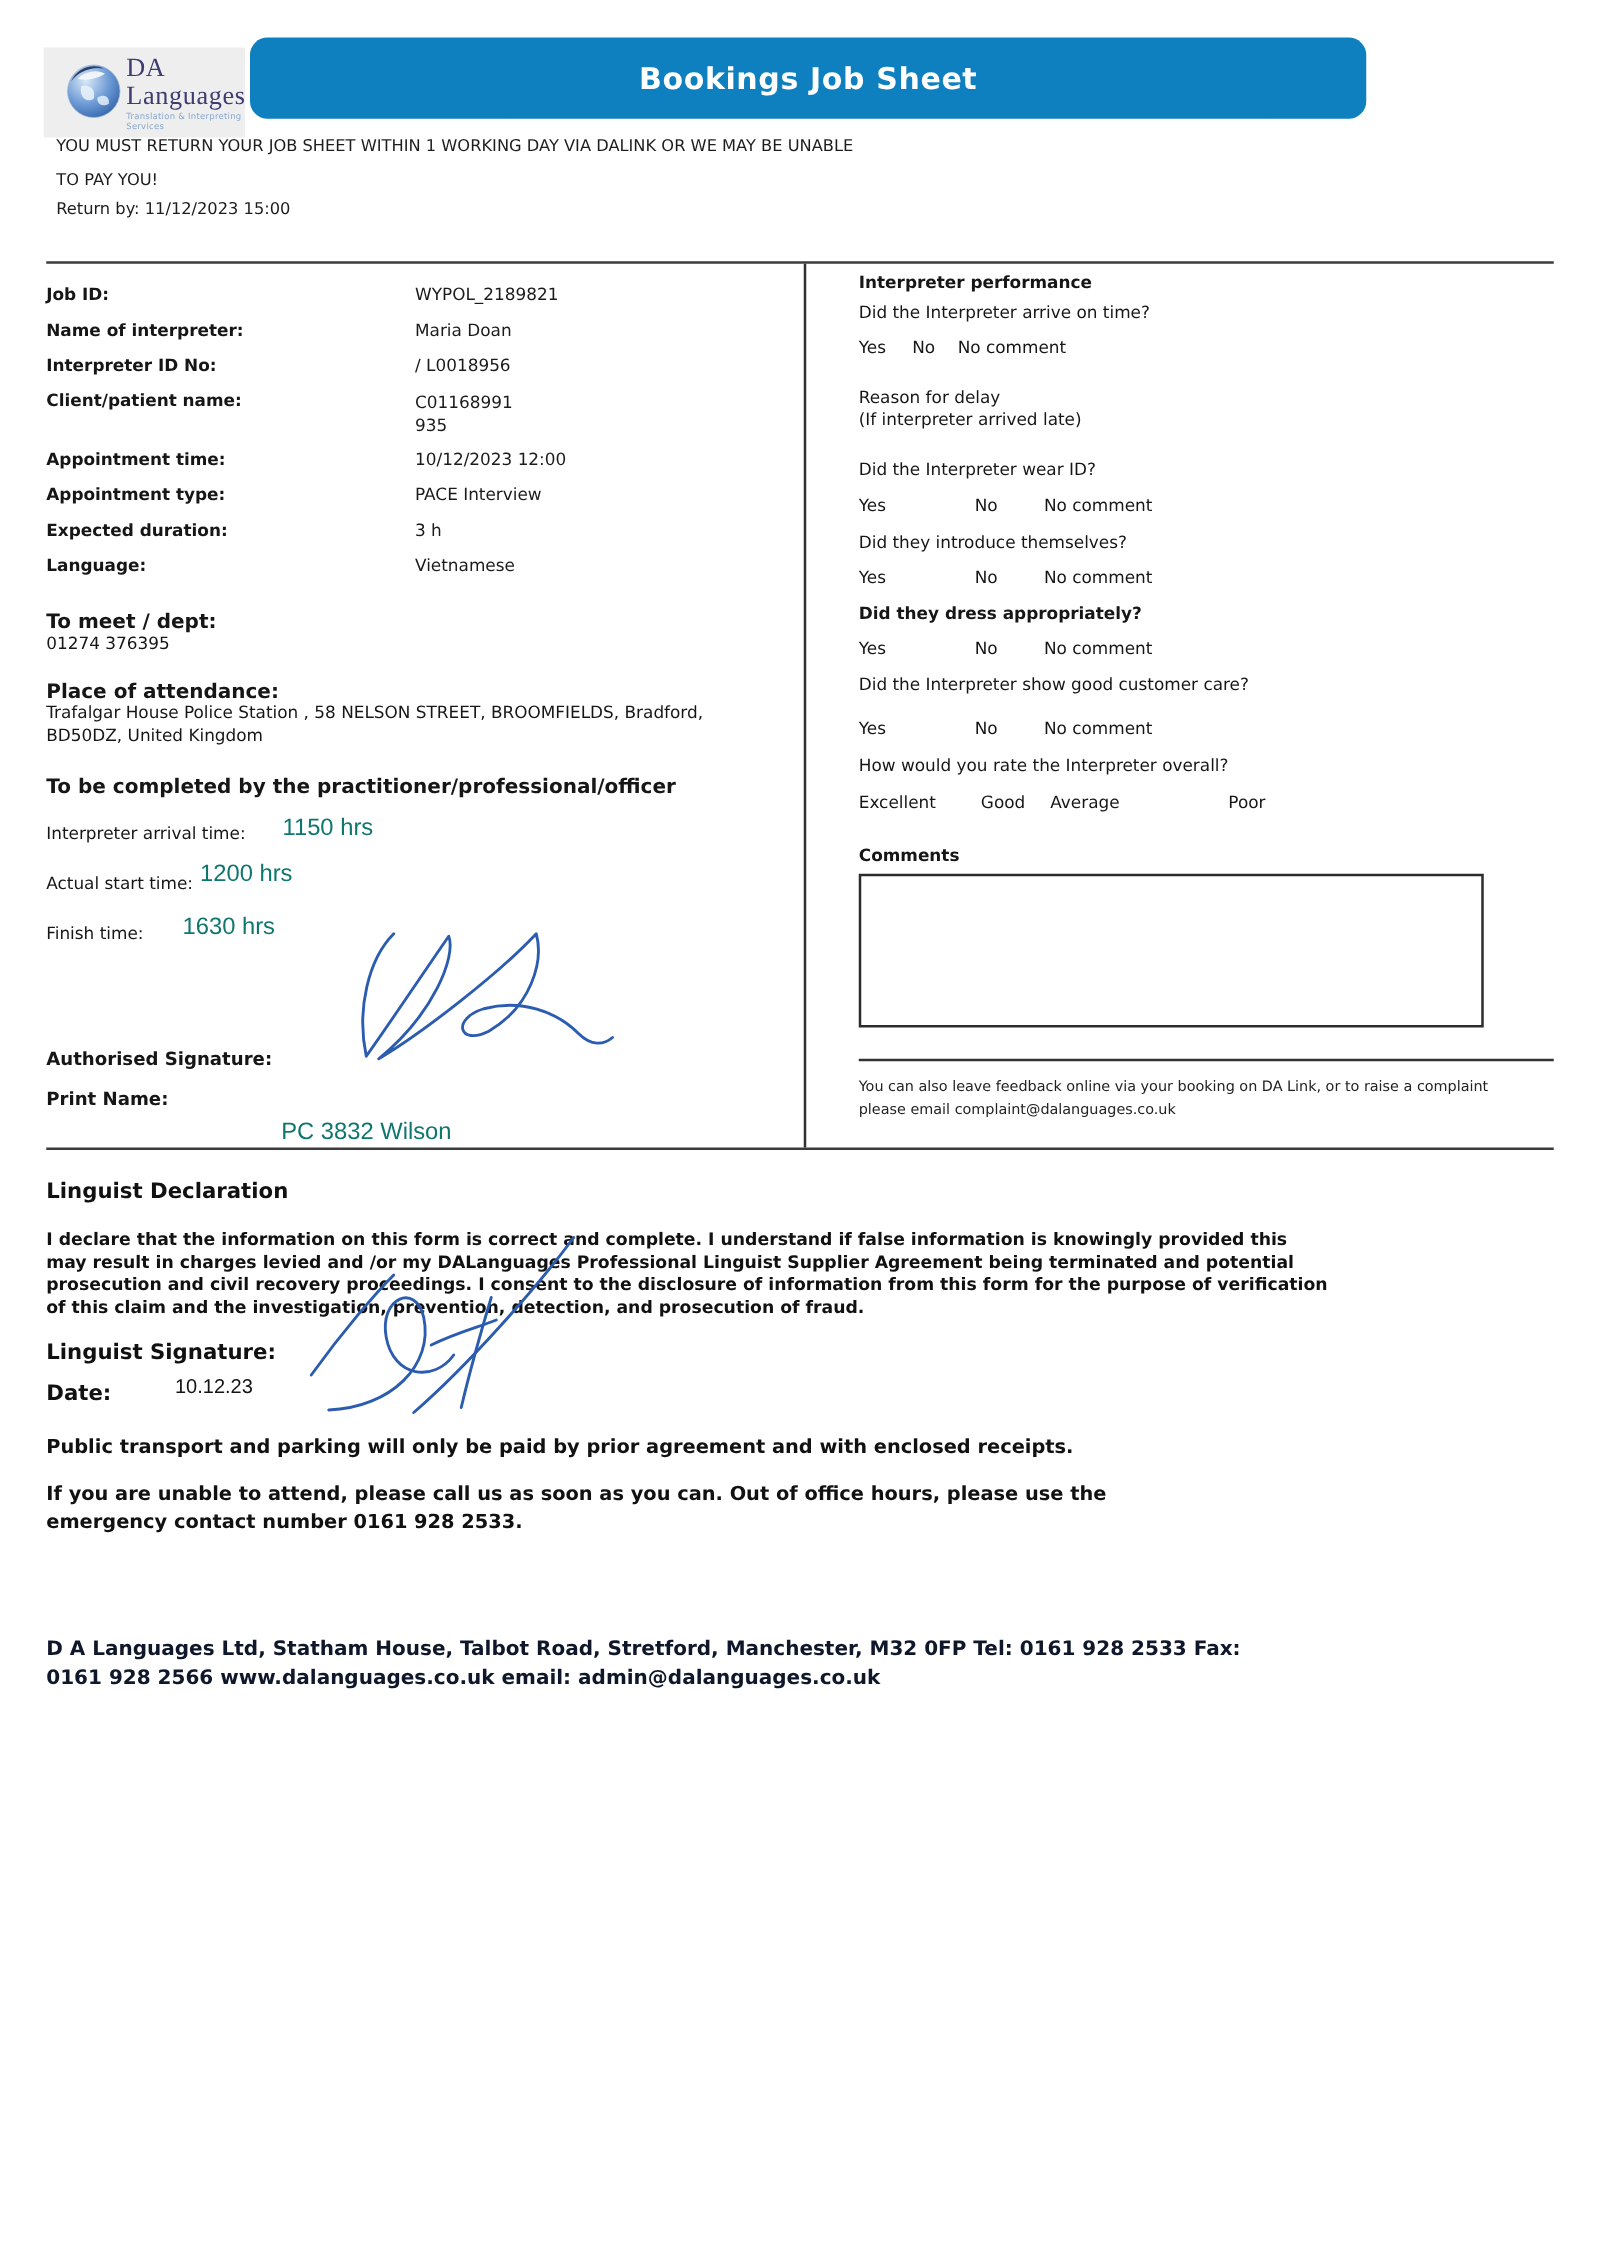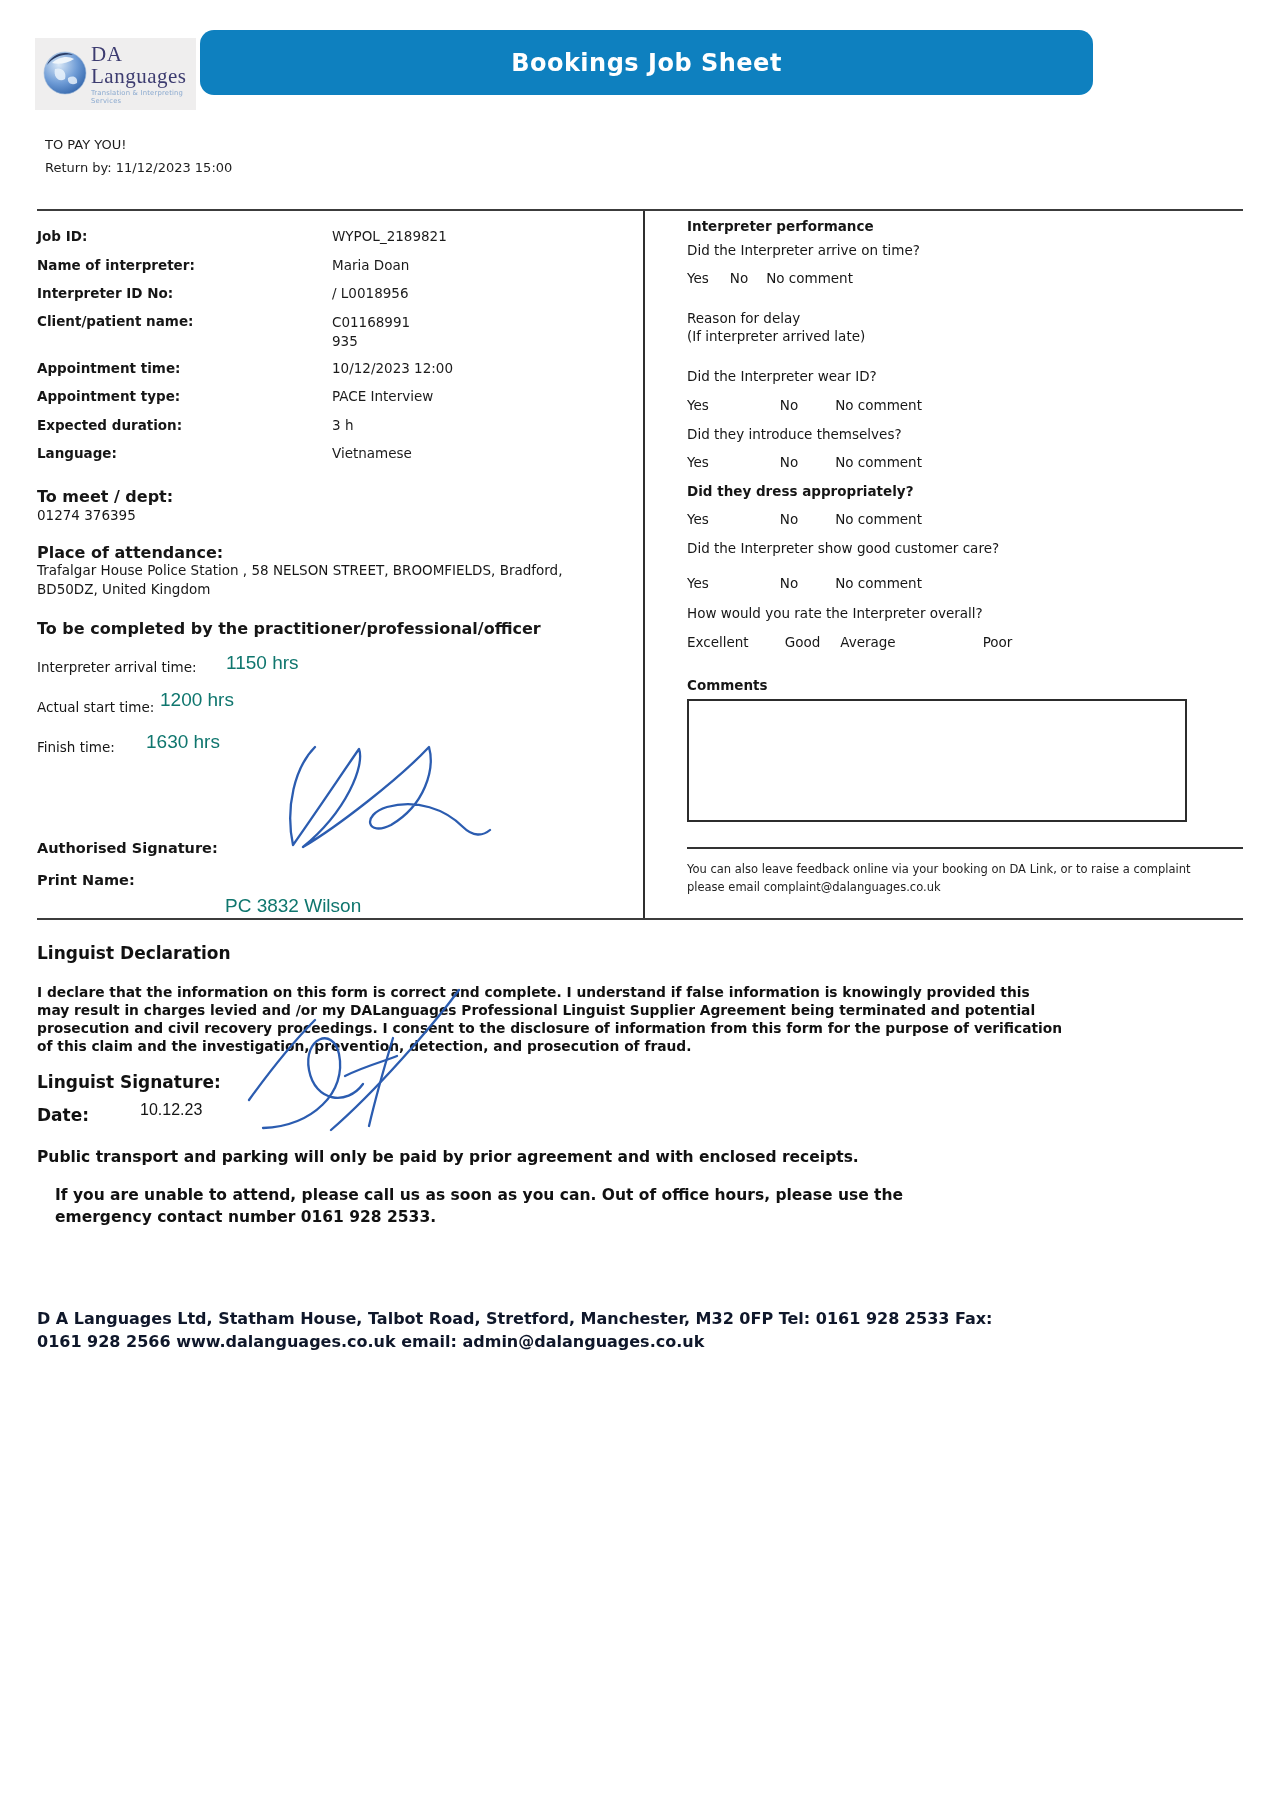--- a/index.html
+++ b/index.html
@@ -6,21 +6,21 @@
   html,body { background:#ffffff; }
   .page {
     position:relative; width:1284px; height:1803px; margin:0 auto;
     background:#ffffff; overflow:hidden;
     font-family:"DejaVu Sans","Liberation Sans",sans-serif;
     color:#161616;
   }
   
   .logo-box {
     position:absolute; left:35px; top:38px; width:161px; height:72px;
-    background:#efeeee; display:flex; align-items:center; padding:4px 6px 4px 6px;
+    background:#efeeee; display:flex; align-items:center; padding:4px 6px 4px 16px;
   }
   .logo-text { margin-left:2px; }
   .logo-brand {
     font-family:"Liberation Serif","DejaVu Serif",serif;
     font-size:21px; color:#3d3c70; letter-spacing:0.5px; line-height:22px;
   }
   .logo-tagline { font-size:6.8px; color:#8aa9cf; margin-top:2px; letter-spacing:0.2px; }
   .banner {
     position:absolute; left:200px; top:30px; width:893px; height:65px;
     background:#0e80bf; display:flex; align-items:center; justify-content:center;border-radius:14px;
@@ -93,20 +93,21 @@
     <div class="logo-text">
       <div class="logo-brand">DA Languages</div>
       <div class="logo-tagline">Translation &amp; Interpreting Services</div>
     </div>
   </div>
 
   <div class="banner">
     <span class="banner-title">Bookings Job Sheet</span>
   </div>
 
+  <div class="warn" style="top:110px;">YOU MUST RETURN YOUR JOB SHEET WITHIN 1 WORKING DAY VIA DALINK OR WE MAY BE UNABLE</div>
   <div class="warn" style="top:137px;">TO PAY YOU!</div>
   <div class="warn" style="top:160px;">Return by: 11/12/2023 15:00</div>
 
   <div class="sheet">
     <div class="vdivider"></div>
 
     <div class="frow" style="top:17px;">
       <span class="flabel">Job ID:</span><span class="fvalue">WYPOL_2189821</span>
     </div>
     <div class="frow" style="top:46px;">
@@ -226,19 +227,19 @@
       <path d="M 134 146 C 142 112, 152 78, 158 58"></path>
       <path d="M 110 96 C 130 86, 150 81, 162 76" stroke-width="1.8"></path>
       <path d="M 96 150 C 140 112, 196 48, 224 10" stroke-width="1.8"></path>
     </svg>
   </div>
 
   <div class="h2" style="top:1105px;">Date:</div>
   <div class="datefill">10.12.23</div>
 
   <div class="notice" style="top:1146px;">Public transport and parking will only be paid by prior agreement and with enclosed receipts.</div>
-  <div class="notice pre" style="top:1184px;margin-left:18px;">If you are unable to attend, please call us as soon as you can. Out of office hours, please use the
+  <div class="notice pre" style="top:1184px;">If you are unable to attend, please call us as soon as you can. Out of office hours, please use the
 emergency contact number 0161 928 2533.</div>
 
   <div class="footer pre">D A Languages Ltd, Statham House, Talbot Road, Stretford, Manchester, M32 0FP Tel: 0161 928 2533 Fax:
 0161 928 2566 www.dalanguages.co.uk email: admin@dalanguages.co.uk</div>
 
 </div>
 
 </body></html>

